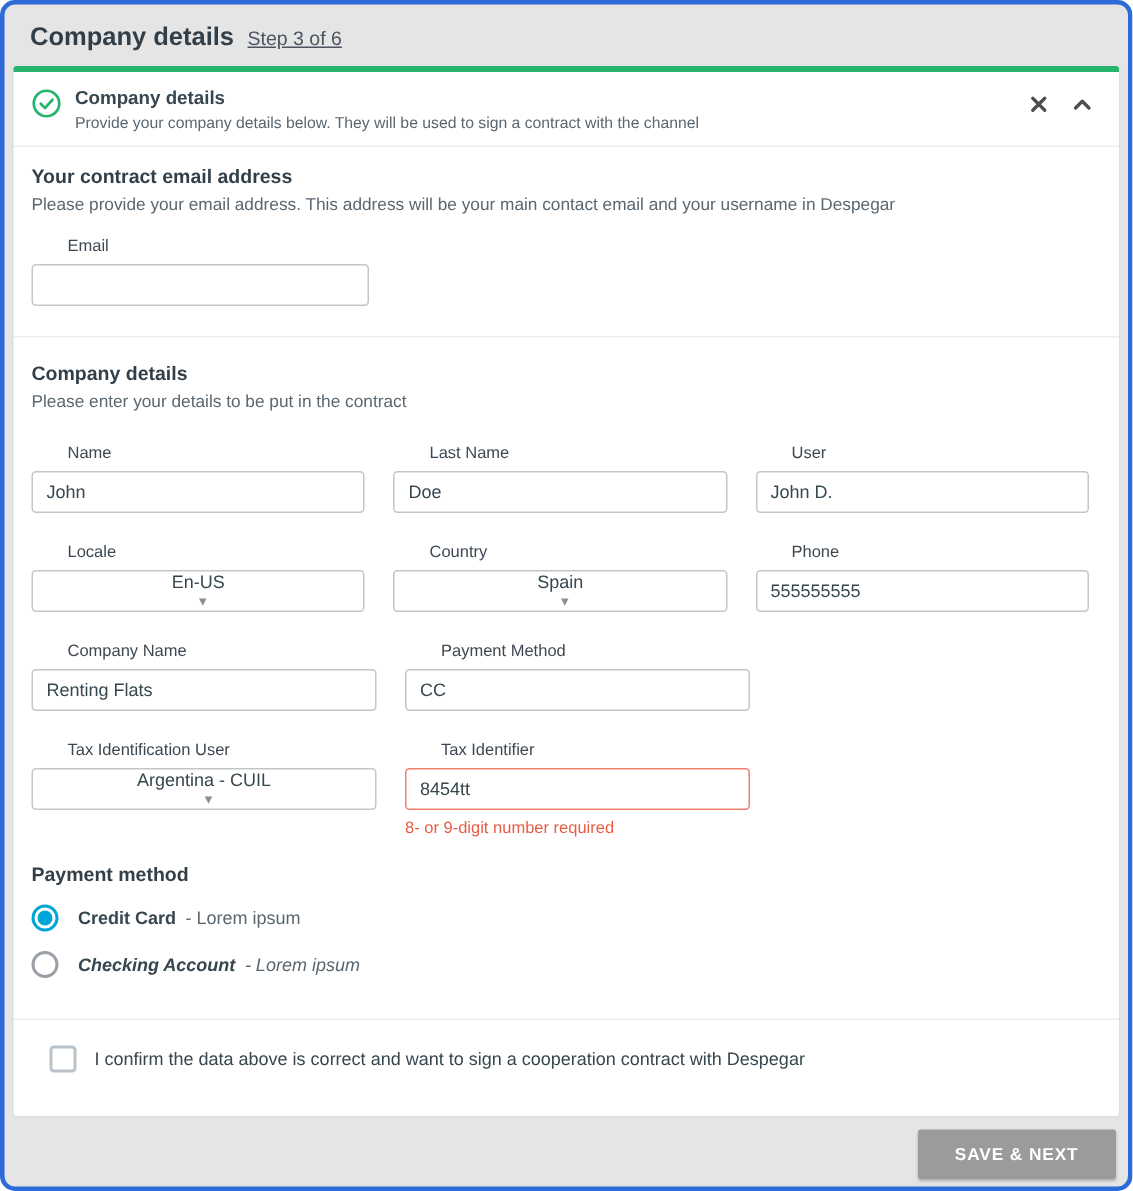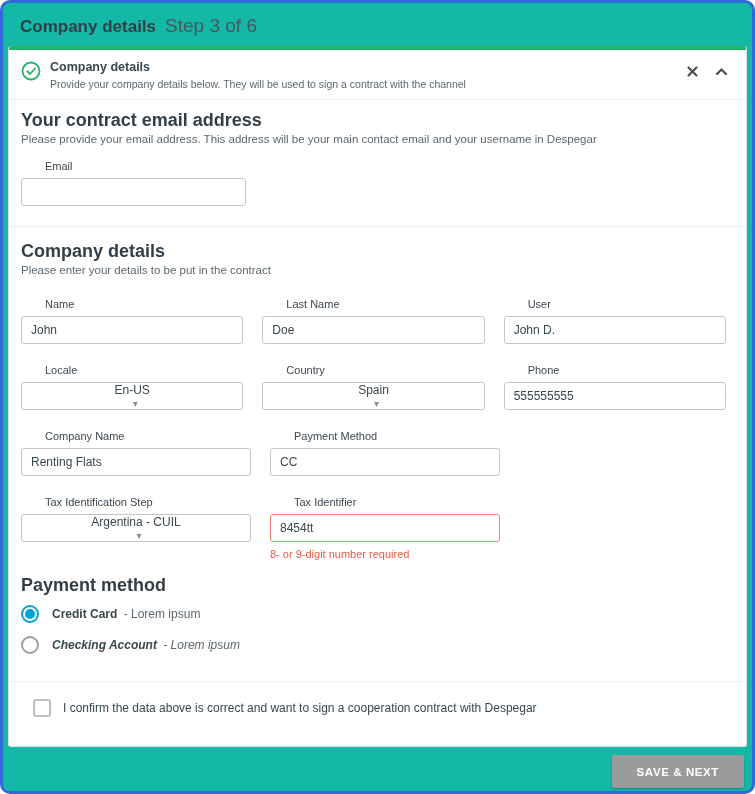--- a/index.html
+++ b/index.html
@@ -8,30 +8,30 @@
     width: 755px; height: 794px;
     font-family: "Liberation Sans", sans-serif;
     background: #fff;
     position: relative;
     overflow: hidden;
   }
   .frame {
     position: absolute; inset: 0;
     border: 3px solid var(--frame-blue, #2e6bd8);
     border-radius: 10px;
-    background: #14b8a6;
+    background: #e5e5e5;
     overflow: hidden;
   }
   
   .page-title-row {
     display: flex; align-items: baseline;
     padding: 12px 20px 9px 17px;
   }
   .page-title { font-size: 17px; font-weight: bold; color: #333f48; }
-  .page-step { font-size: 19px; color: #4a5560; margin-left: 9px; }
+  .page-step { font-size: 13px; color: #4a5560; margin-left: 9px; text-decoration: underline; }
 
   
   .card {
     margin: 0 5px;
     border: 1px solid #dcdee0;
     border-top: none;
     border-radius: 3px;
     background: #fff;
   }
   .card-topbar { height: 4px; background: var(--accent-green, #26b36b); border-radius: 2px 2px 0 0; }
@@ -43,21 +43,21 @@
   }
   .check-icon { width: 20px; height: 20px; flex: 0 0 auto; margin-top: 2px; }
   .card-header-text { margin-left: 9px; }
   .card-header-title { font-size: 12.5px; font-weight: bold; color: #37474f; line-height: 16px; }
   .card-header-sub { font-size: 10.5px; color: #5b6770; line-height: 14px; margin-top: 2px; }
   .card-header-actions { margin-left: auto; display: flex; align-items: center; gap: 16px; padding-top: 6px; }
   .hdr-icon { width: 13px; height: 13px; cursor: pointer; display: block; }
 
   
   .section { padding: 12px 20px 20px 12px; }
-  .section-heading { font-size: 18px; font-weight: bold; color: #333f48; line-height: 16px; margin-bottom: 4px; }
+  .section-heading { font-size: 13px; font-weight: bold; color: #333f48; line-height: 16px; margin-bottom: 4px; }
   .section-desc { font-size: 11.5px; color: #5b6770; line-height: 15px; margin-bottom: 13px; }
   .divider { height: 1px; background: #ececec; }
 
   
   .field-label { font-size: 11px; color: #3d4852; line-height: 13px; margin-bottom: 5px; padding-left: 24px; }
   .text-input, .select {
     width: 100%; height: 28px;
     border: 1px solid #c2c6ca; border-radius: 3px;
     font-family: "Liberation Sans", sans-serif;
     font-size: 12px; color: #37474f;
@@ -198,21 +198,21 @@
           <input class="text-input" type="text" value="Renting Flats" style="">
         </div>
         <div class="field">
           <div class="field-label">Payment Method</div>
           <input class="text-input" type="text" value="CC" style="">
         </div>
       </div>
 
       <div class="field-row">
         <div class="field">
-          <div class="field-label">Tax Identification Step</div>
+          <div class="field-label">Tax Identification User</div>
           <div class="select">
             <span>Argentina - CUIL</span>
             <span class="caret">▾</span>
           </div>
         </div>
         <div class="field">
           <div class="field-label">Tax Identifier</div>
           <input class="text-input error" type="text" value="8454tt" style="">
           <div class="error-msg">8- or 9-digit number required</div>
         </div>

